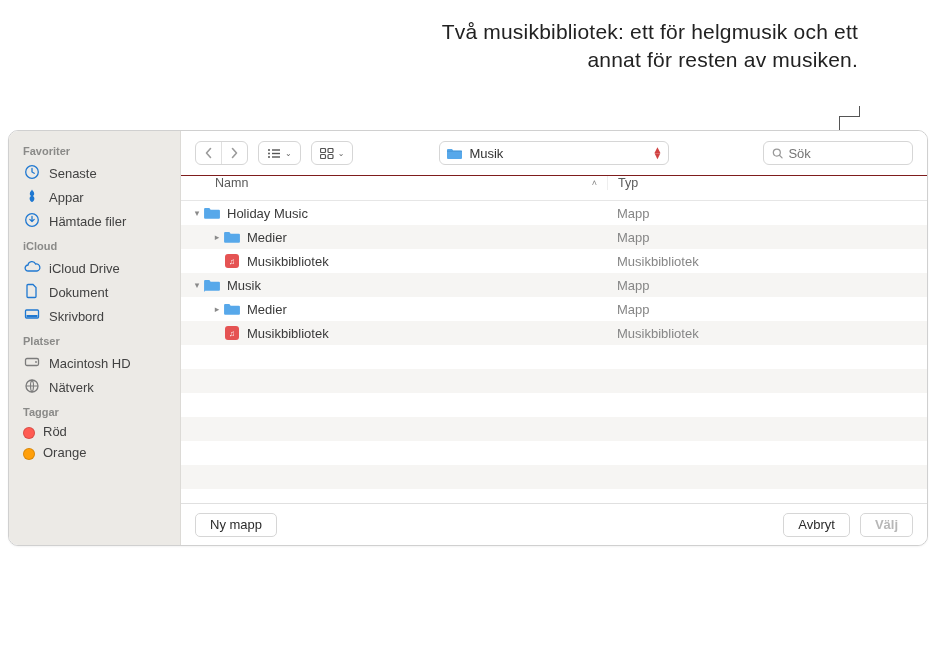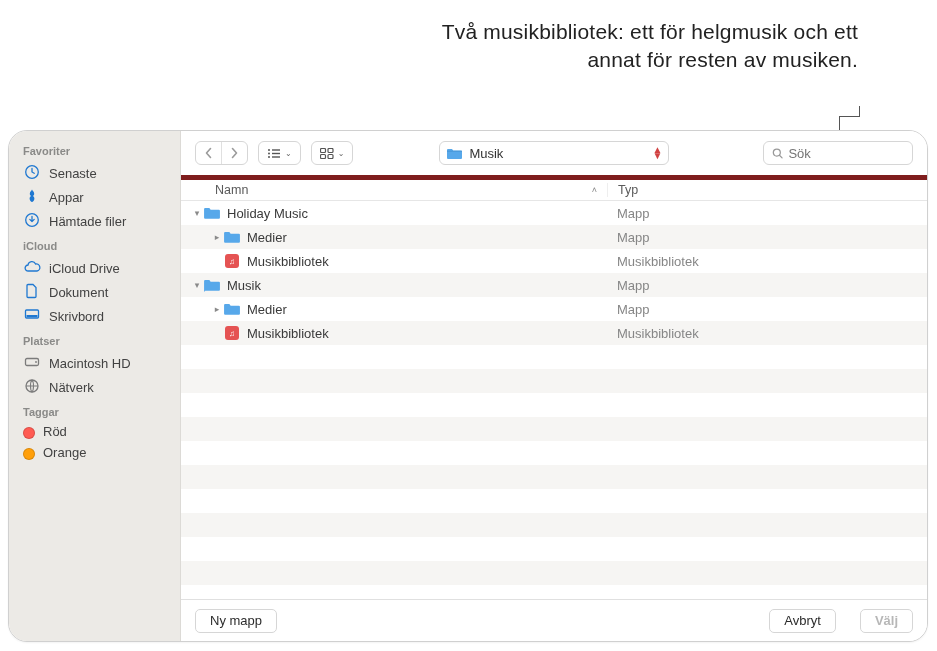--- a/index.html
+++ b/index.html
@@ -35,24 +35,24 @@
   .callout-h2c { left: 826px; top: 294px; width: 14px; height: 1px; }
   .callout-h2d { left: 826px; top: 386px; width: 14px; height: 1px; }
   .bracket-top { left: 826px; top: 242px; width: 1px; height: 54px; }
   .bracket-bot { left: 826px; top: 339px; width: 1px; height: 48px; }
 
   .window {
     position: absolute;
     left: 8px;
     top: 130px;
     width: 920px;
-    height: 512px;
+    height: 416px;
     background: #fff;
     border: 1px solid #d0d0d0;
-    border-radius: 19px;
+    border-radius: 10px;
     overflow: hidden;
     display: flex;
     box-shadow: 0 1px 2px rgba(0,0,0,0.05);
   }
 
   
   .sidebar {
     width: 172px;
     background: #eceae6;
     padding: 6px 0 6px 0;
@@ -142,22 +142,22 @@
     font-size: 13px;
     width: 100%;
     background: transparent;
     color: #333;
   }
 
   
   .col-header {
     height: 26px;
     display: flex;
-    align-items: center;
-    border-top: 5px solid #7f1d1d;
+    align-items: flex-start;
+    border-top: 1px solid #7f1d1d;
     border-bottom: 1px solid #e6e6e6;
     font-size: 12.5px;
     color: #5a5a5a;
     padding-left: 34px;
   }
   .col-name { flex: 0 0 392px; display:flex; align-items:center; gap:6px; }
   .col-name .sort { font-size: 9px; color: #888; margin-left:auto; margin-right:10px;}
   .col-type { flex: 1; border-left: 1px solid #eee; padding-left: 10px;}
 
   
@@ -184,21 +184,21 @@
   .lib-red { width:14px;height:14px;border-radius:3px;background:#e55353;display:flex;align-items:center;justify-content:center;}
   .lib-red::after{ content:"♫"; color:#fff;font-size:8px;}
 
   
   .footer {
     height: 42px;
     border-top: 1px solid #e0e0e0;
     display: flex;
     align-items: center;
     padding: 0 14px;
-    gap: 24px;
+    gap: 10px;
   }
   .footer .spacer { flex:1; }
   .btn {
     height: 24px;
     padding: 0 14px;
     border: 1px solid #d6d6d6;
     border-radius: 5px;
     background: #fff;
     font-size: 13px;
     color: #2c2c2c;

